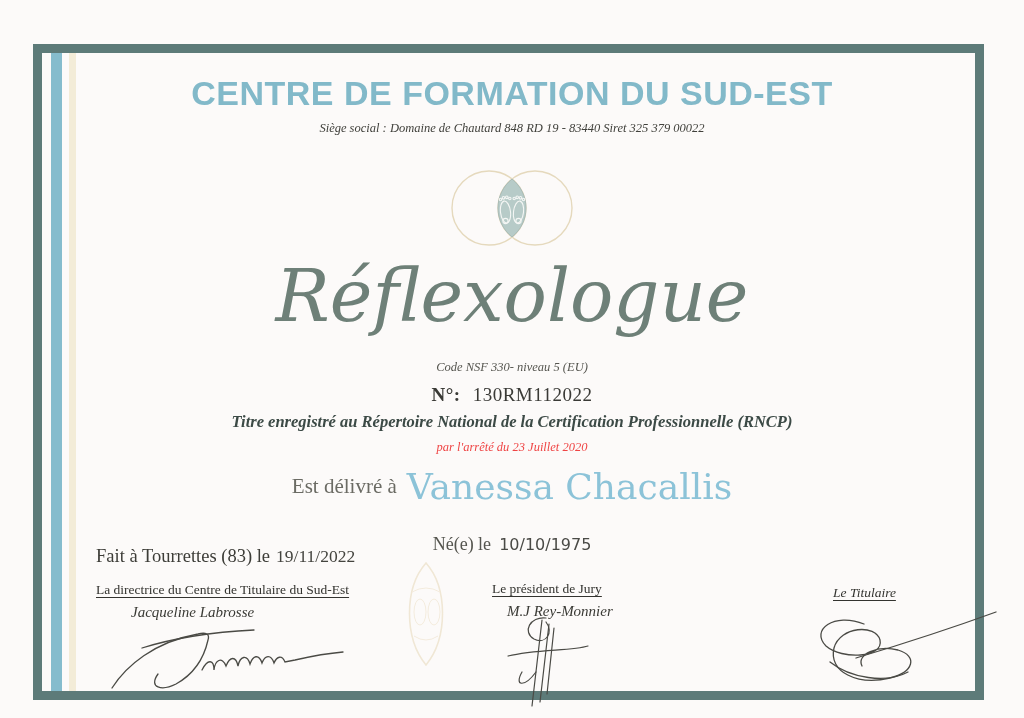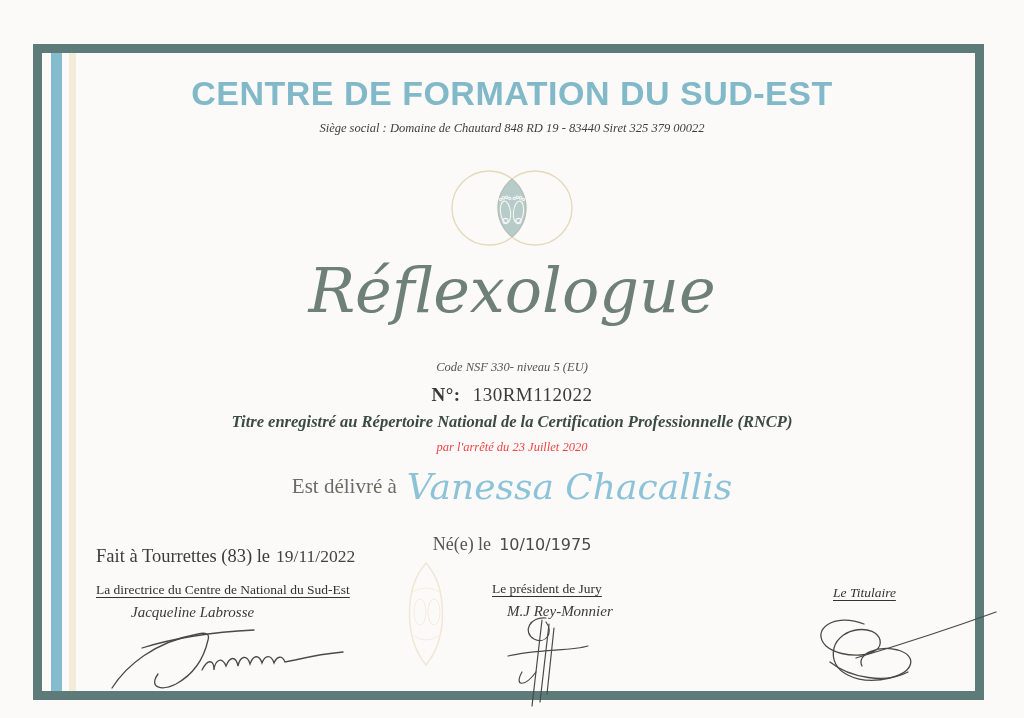--- a/index.html
+++ b/index.html
@@ -41,33 +41,32 @@
   }
   .header-declaration{
     top:139px;
     font-style:italic;font-size:12px;color:#41413c;
   }
   .logo-wrap{top:168px;left:0;right:0;display:flex;justify-content:center;}
   .profession{
     top:254px;
     font-family:"DejaVu Serif", cursive;
     font-style:italic;
-    font-size:62px;
+    font-size:72px;
     color:#6e8078;
   }
   .code-line{top:360px;font-style:italic;font-size:12.5px;color:#55554f;}
   .number-line{top:384px;font-size:19px;color:#3a3a36;letter-spacing:0.5px;}
   .number-line .num-label{font-weight:bold;margin-right:12px;}
   .rncp-line{top:412px;font-weight:bold;font-style:italic;font-size:16.5px;color:#3c4a46;text-align:center;}
   .decree-line{top:440px;font-style:italic;font-size:12.5px;color:#ef4444;}
 
   .delivered-line{top:466px;color:#6b6b64;font-size:21px;}
   .recipient-name{
     font-family:"DejaVu Serif", cursive;
-    font-style:italic;
     font-size:36px;
     color:#8cc3d8;
     margin-left:10px;
     vertical-align:-6px;
   }
   .birth-line{top:534px;font-size:18px;color:#55554f;}
   .birth-date{
     font-family:"DejaVu Sans", sans-serif;
     font-size:16px;color:#4a4a46;margin-left:8px;
   }
@@ -147,21 +146,21 @@
     <span>Fait à Tourrettes (83)  le</span><span class="issue-date">19/11/2022</span>
   </div>
 
   <svg class="sig-svg watermark-svg" width="96" height="112" viewBox="0 0 96 112">
     <path d="M48,5 C70,30 70,80 48,107 C26,80 26,30 48,5 Z" fill="none" stroke="#eee4cf" stroke-width="1.6"></path>
     <ellipse cx="42" cy="54" rx="6" ry="13" fill="none" stroke="#f2e9d8" stroke-width="1"></ellipse>
     <ellipse cx="56" cy="54" rx="6" ry="13" fill="none" stroke="#f2e9d8" stroke-width="1"></ellipse>
     <path d="M34,34 q14,-8 28,0 M36,78 q12,8 24,0" fill="none" stroke="#f2e9d8" stroke-width="1"></path>
   </svg>
 
-  <div class="abs sig-role sig-director-role">La directrice du Centre de National du Sud-Est</div>
+  <div class="abs sig-role sig-director-role">La directrice du Centre de Titulaire du Sud-Est</div>
   <div class="abs sig-name sig-director-name">Jacqueline Labrosse</div>
   <svg class="sig-svg sig-director-svg" width="270" height="80" viewBox="0 0 270 80">
     <g fill="none" stroke="#4a4a45" stroke-width="1.3" stroke-linecap="round">
       <path d="M10,74 C24,52 52,28 96,20 C104,18 108,20 106,26 C102,44 92,60 74,70 C60,77 46,74 56,60"></path>
       <path d="M40,34 C72,24 112,18 152,16"></path>
       <path d="M100,56 c6,-12 12,-10 12,0 c1,-10 8,-14 12,-4 c4,-10 10,-10 12,0 c2,-10 9,-12 12,-2 c3,-9 9,-10 12,-1 c3,-8 9,-9 12,0 c3,-7 8,-8 11,-1 l10,-2 c22,-5 36,-7 48,-8"></path>
     </g>
   </svg>
 
   <div class="abs sig-role sig-president-role">Le président de Jury</div>

